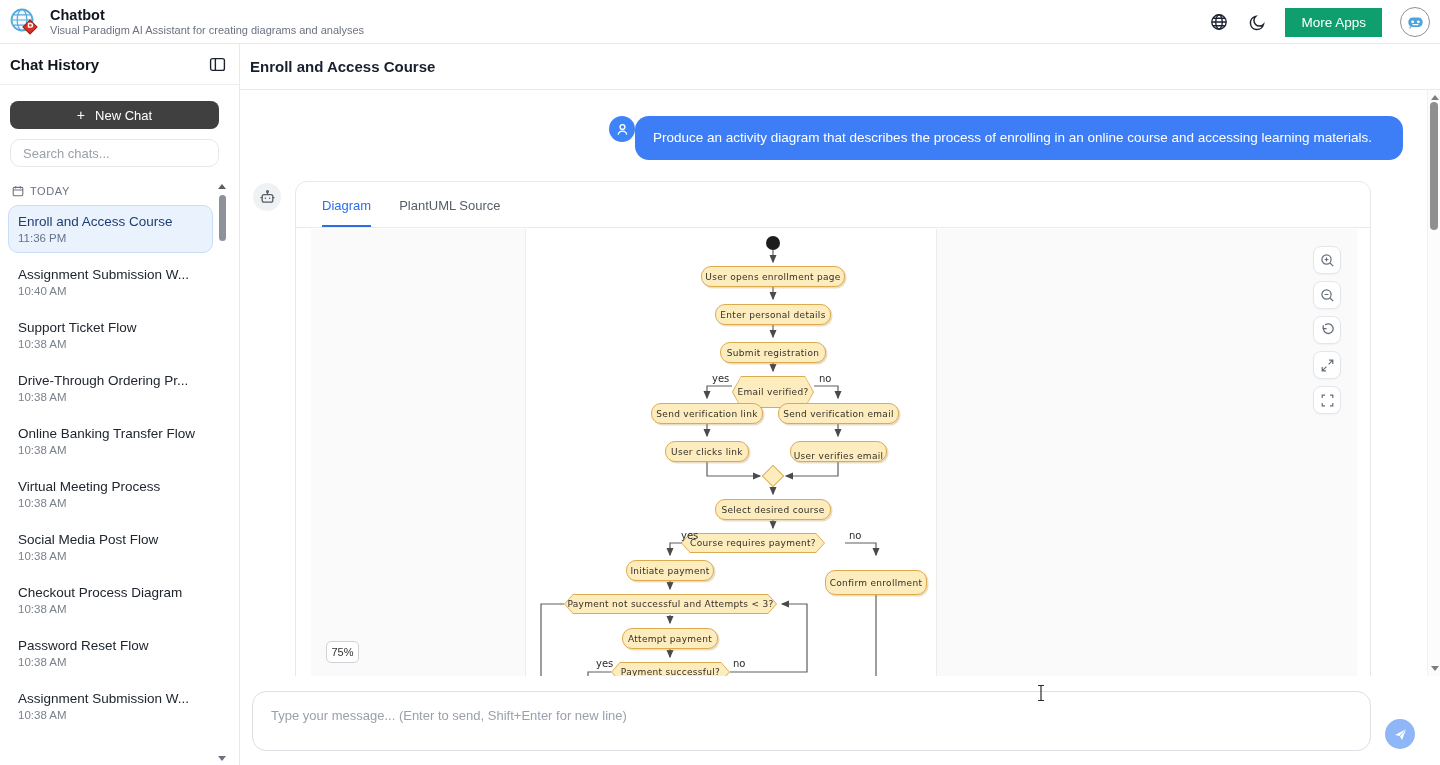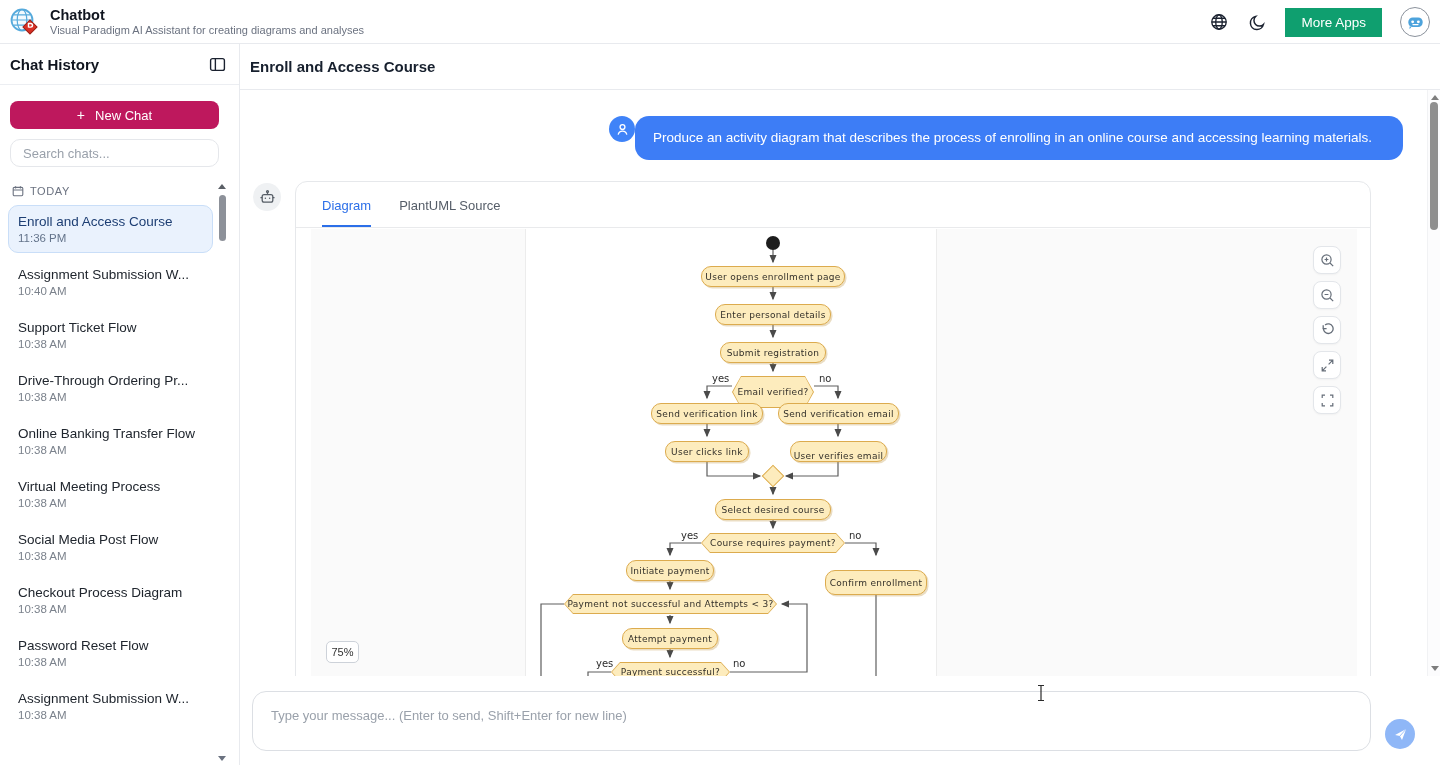--- a/index.html
+++ b/index.html
@@ -19,21 +19,21 @@
     height:29px; padding:0 16px; cursor:pointer; }
   .header-avatar { width:30px; height:30px; border-radius:50%; border:1.5px solid #8b929c;
     background:#fff; display:flex; align-items:center; justify-content:center; overflow:hidden; }
 
   
   .sidebar { position:absolute; top:44px; left:0; width:240px; height:721px; background:#fff;
     border-right:1px solid #e8eaee; }
   .sidebar-head { height:41px; display:flex; align-items:center; justify-content:space-between;
     padding:0 12px 0 10px; border-bottom:1px solid #eceef2; }
   .sidebar-head-title { font-size:15px; font-weight:bold; color:#10151f; }
-  .new-chat { display:block; width:209px; margin:16px auto 0 10px; height:28px; background:#be185d;
+  .new-chat { display:block; width:209px; margin:16px auto 0 10px; height:28px; background:#404040;
     color:#fff; font-size:13px; border:none; border-radius:8px; cursor:pointer; }
   .new-chat .plus { font-size:14px; margin-right:10px; }
   .search-box { width:209px; margin:10px 0 0 10px; height:28px; border:1px solid #e5e7eb;
     border-radius:10px; font-size:13px; padding:0 12px; color:#374151; outline:none; }
   .search-box::placeholder { color:#9aa1ab; }
   .section-label { display:flex; align-items:center; gap:6px; margin:18px 0 8px 12px;
     font-size:11px; letter-spacing:.6px; color:#6b7280; }
   .chat-list { padding:0 26px 0 8px; }
   .chat-item { padding:8px 9px; margin-bottom:5px; border:1px solid transparent; border-radius:10px; cursor:pointer; }
   .chat-item-title { font-size:13.5px; color:#20262e; white-space:nowrap; overflow:hidden; }
@@ -340,21 +340,21 @@
             </div>
 
             <div class="node merge" style="left: 454px; top: 239px; width: 16px; height: 16px;">
               <span class="node-label"></span>
             </div>
 
             <div class="node action" style="left: 404px; top: 270px; width: 116px; height: 21px;">
               <span class="node-label">Select desired course</span>
             </div>
 
-            <div class="node decision" style="left: 390px; top: 304px; width: 144px; height: 20px;">
+            <div class="node decision" style="left: 370px; top: 304px; width: 144px; height: 20px;">
               <span class="node-label">Course requires payment?</span>
             </div>
 
             <div class="node action" style="left: 315px; top: 331px; width: 88px; height: 21px;">
               <span class="node-label">Initiate payment</span>
             </div>
 
             <div class="node action" style="left: 514px; top: 341px; width: 102px; height: 25px;">
               <span class="node-label">Confirm enrollment</span>
             </div>

